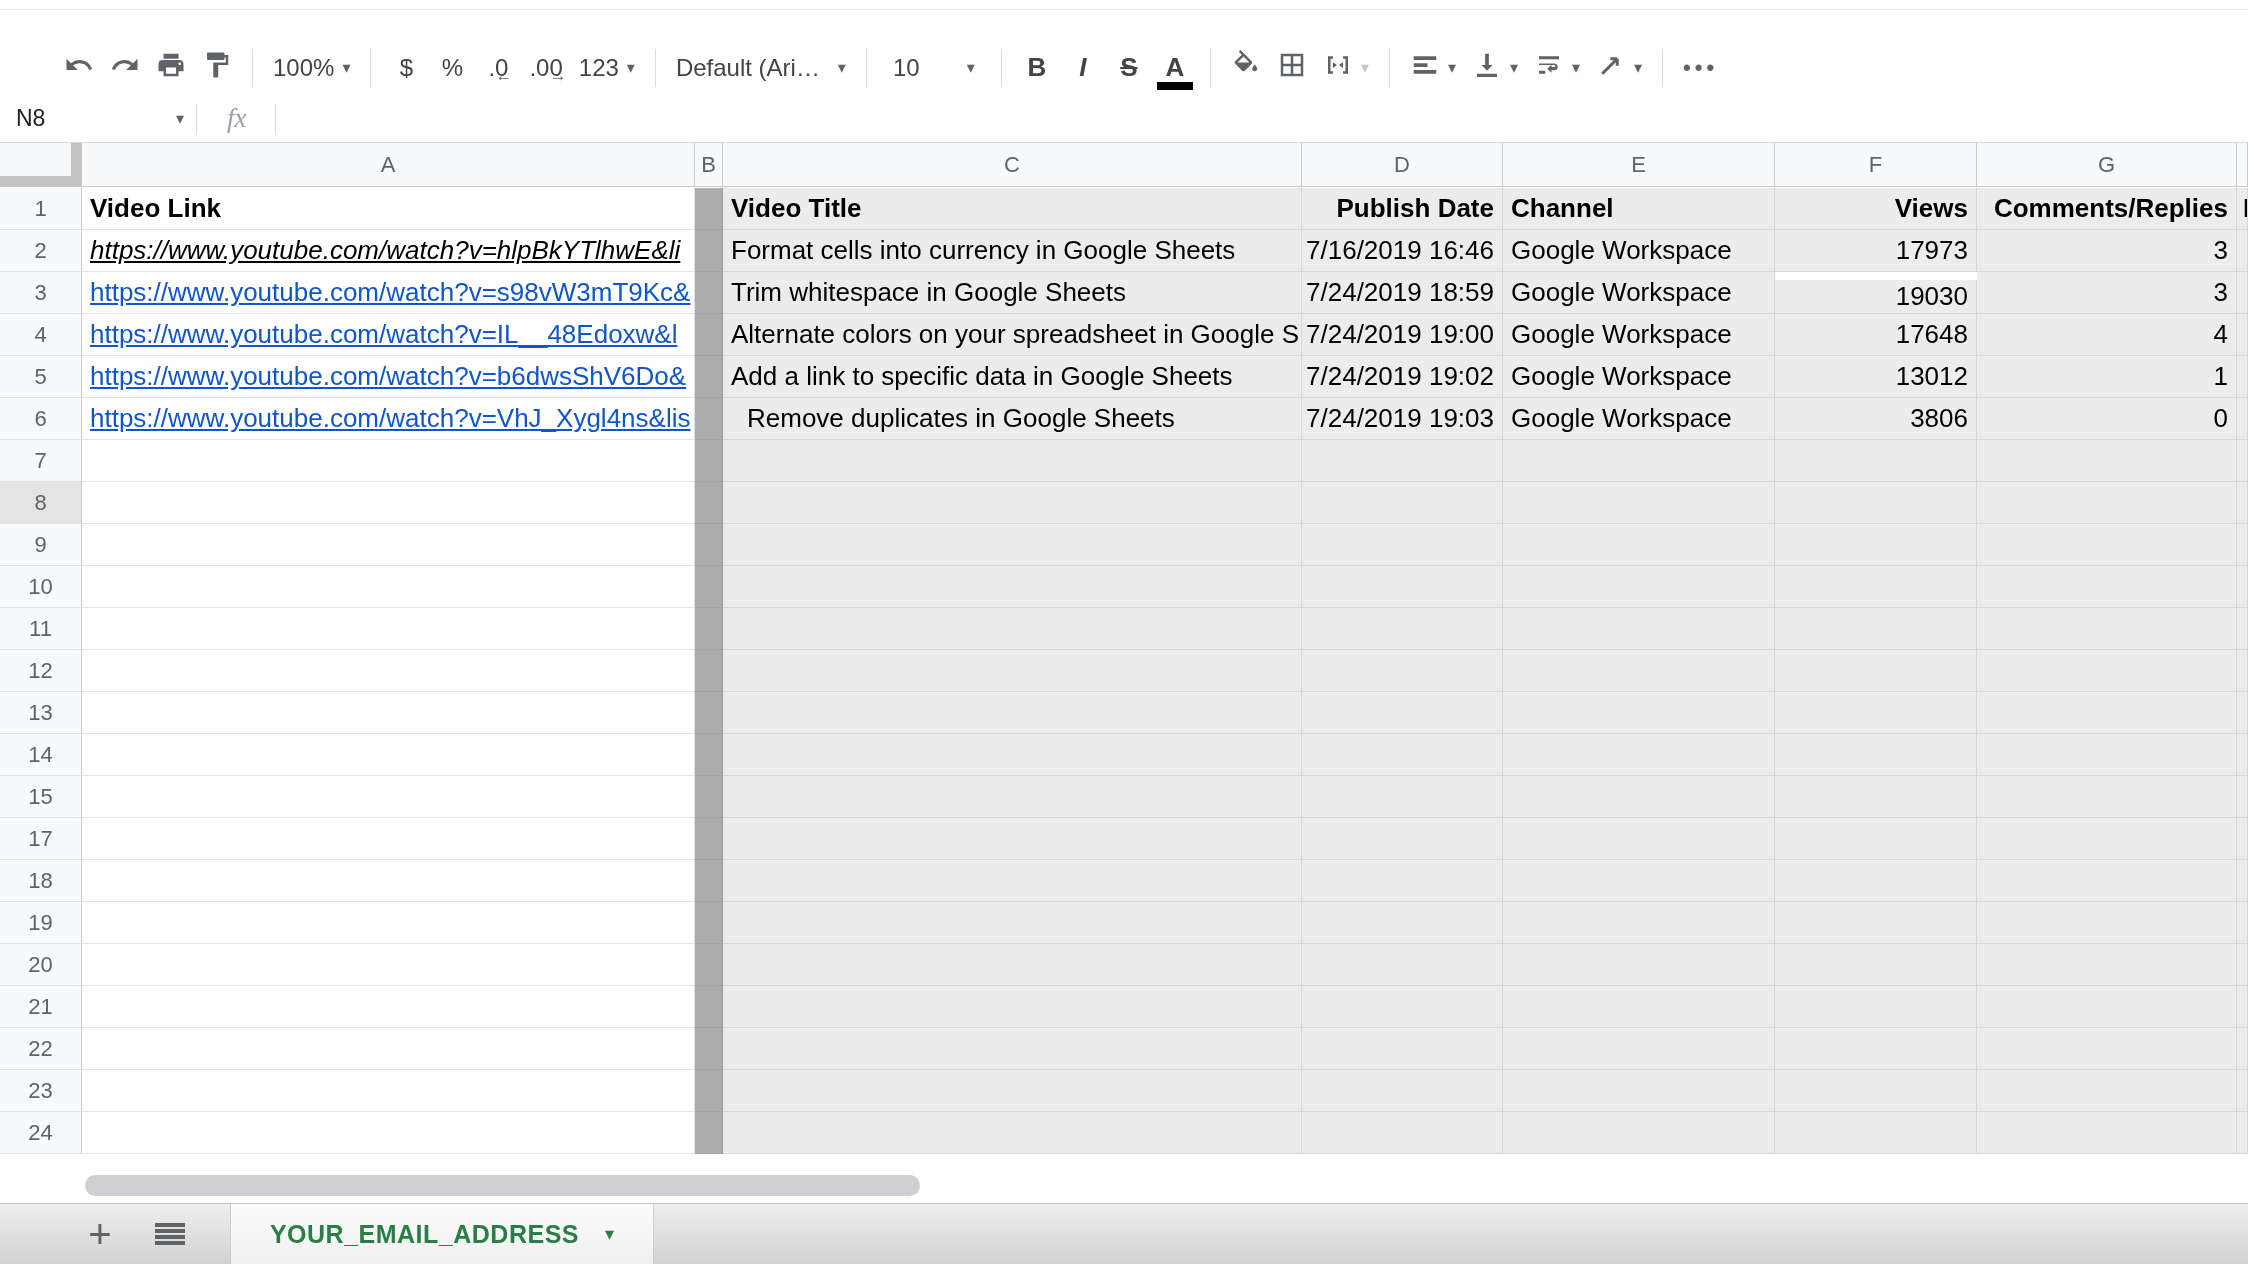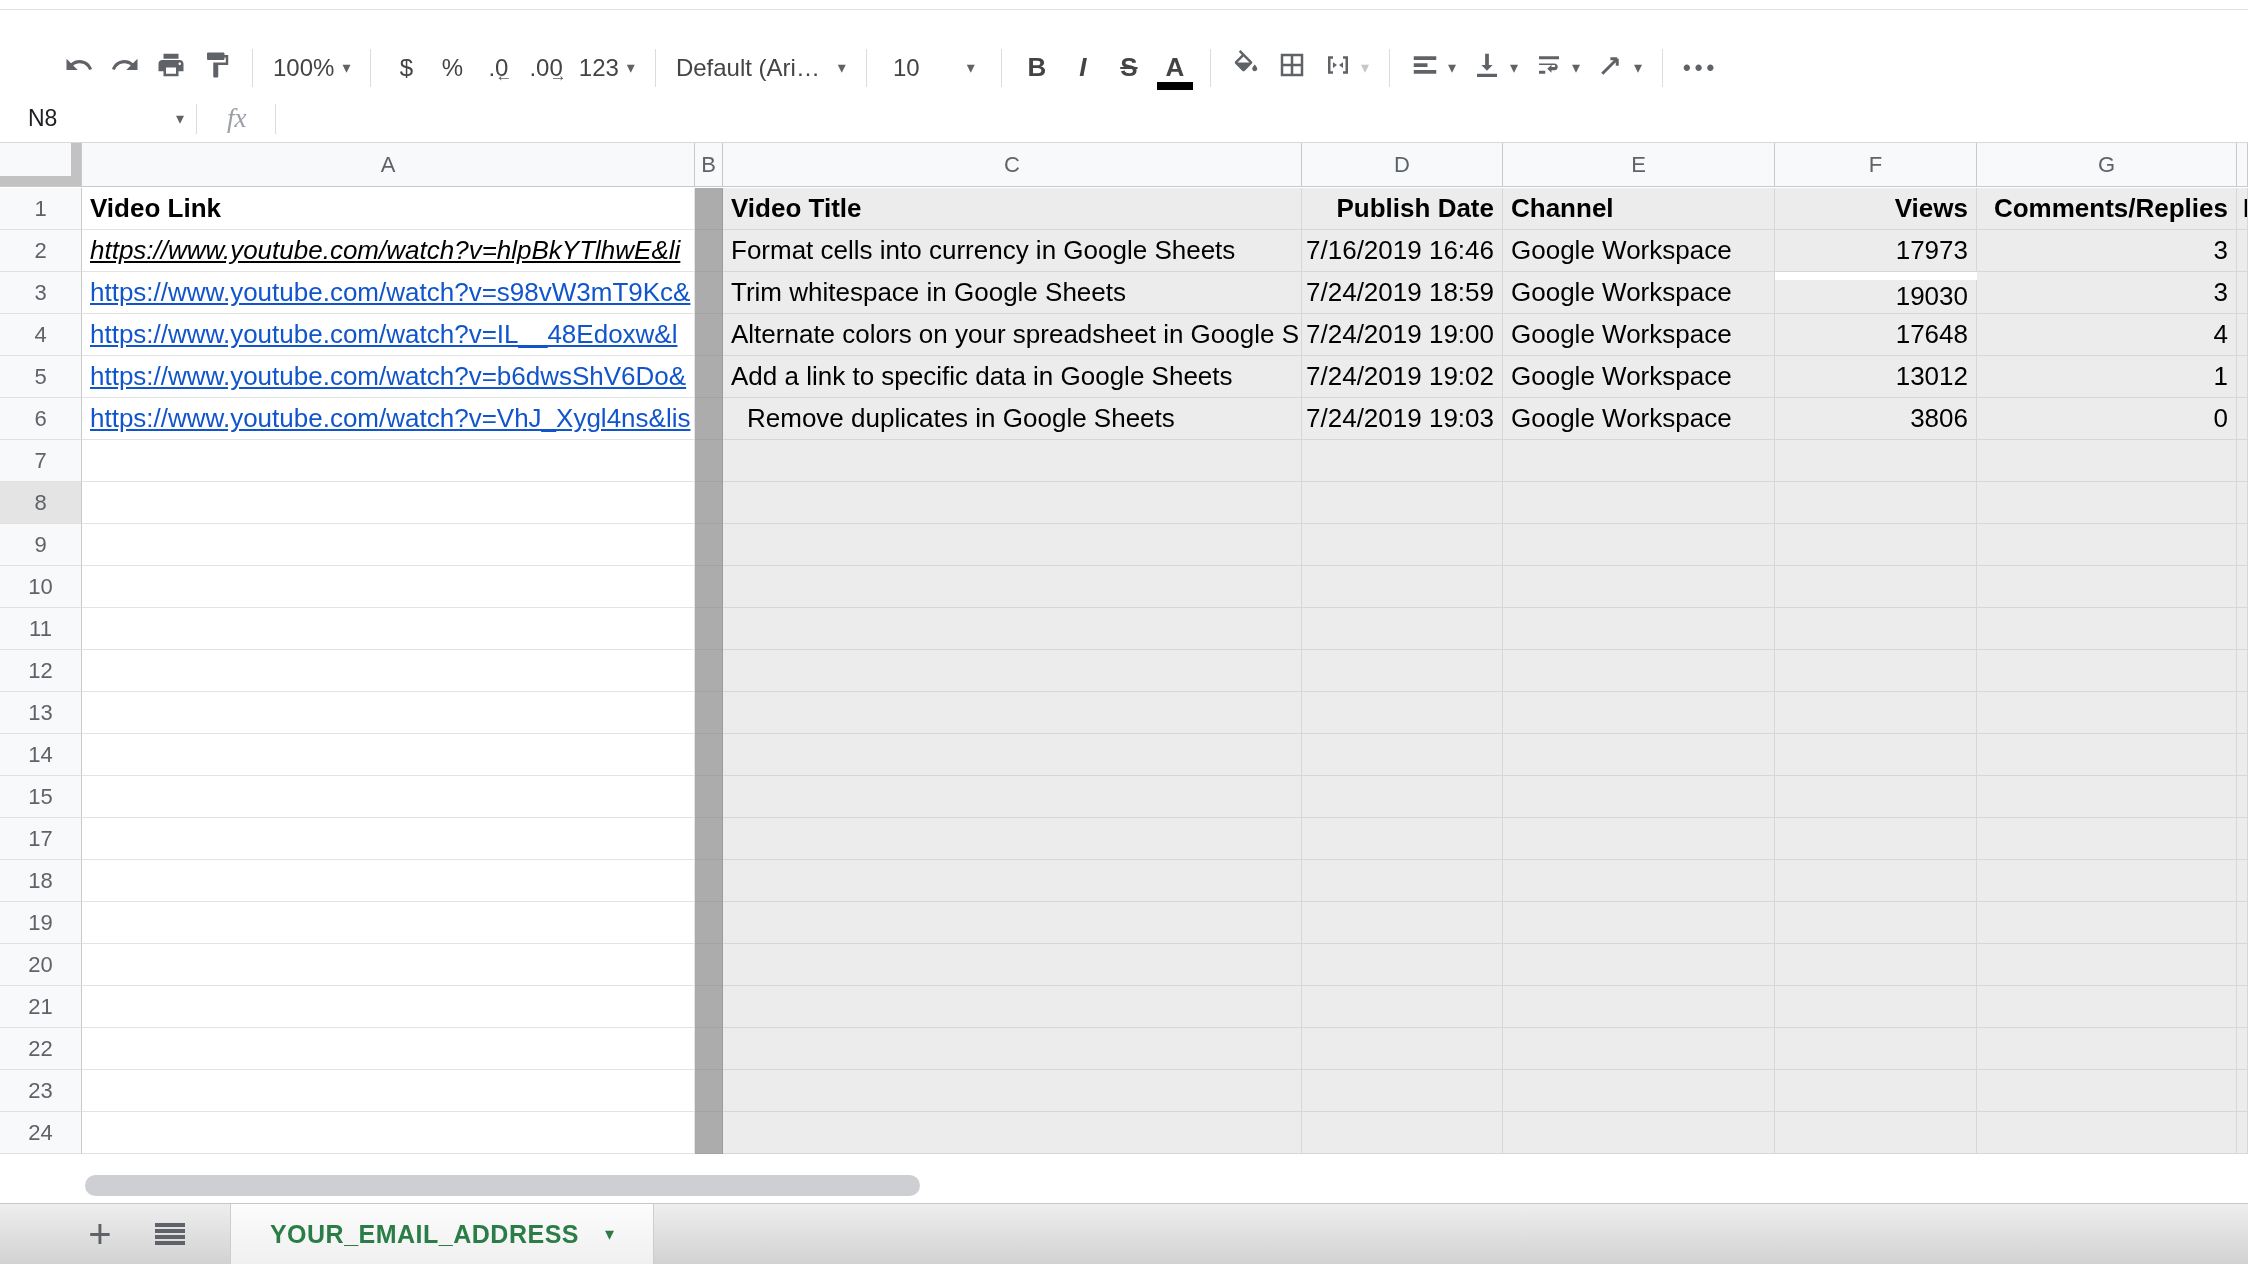--- a/index.html
+++ b/index.html
@@ -29,21 +29,21 @@
   .acolor { position:relative; font-size:26px; font-weight:600; }
   .acolor .bar { position:absolute; left:50%; transform:translateX(-50%); bottom:4px;
     width:36px; height:8px; background:#000; }
   .dots { letter-spacing:4px; font-size:22px; color:#5f6368; font-weight:700; }
   .flip { transform:scaleX(-1); }
 
   
   .fbar { position:absolute; top:95px; left:0; width:100%; height:48px; background:#fff;
     border-bottom:1px solid #d8d8d8; display:flex; align-items:center; }
   .namebox { width:196px; height:100%; display:flex; align-items:center;
-    justify-content:space-between; padding:0 12px 0 28px; font-size:23px; color:#202124; }
+    justify-content:space-between; padding:0 12px 0 16px; font-size:23px; color:#202124; }
   .fdiv { width:1px; height:30px; background:#dcdcdc; }
   .fx { font-family:"Liberation Serif", serif; font-style:italic; color:#9aa0a6;
     font-size:27px; padding:0 28px 0 30px; }
   .formula-input { flex:1; height:100%; font-size:24px; color:#202124;
     display:flex; align-items:center; padding-left:24px; }
 
   
   .colhead { position:absolute; top:143px; left:0; width:2248px; height:44px; display:flex;
     background:#f8f9fa; border-bottom:1px solid #c9c9c9; }
   .corner { width:82px; height:100%; position:relative; background:#f8f9fa;

